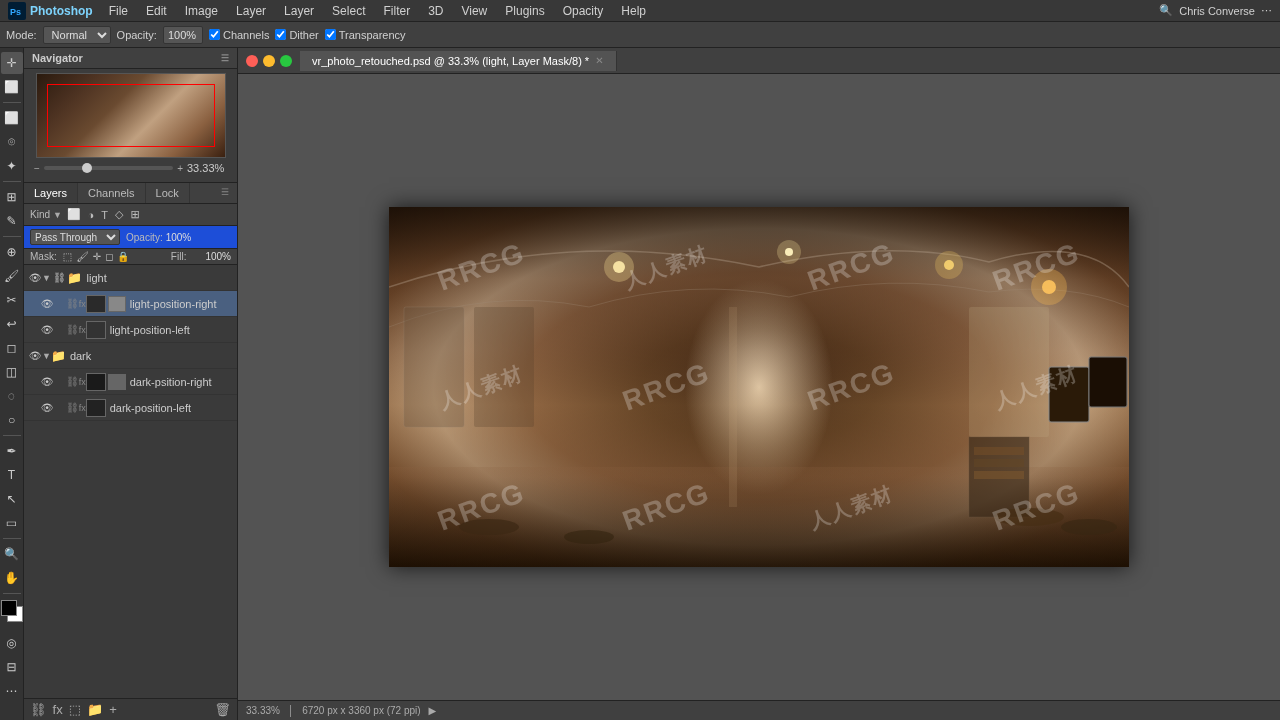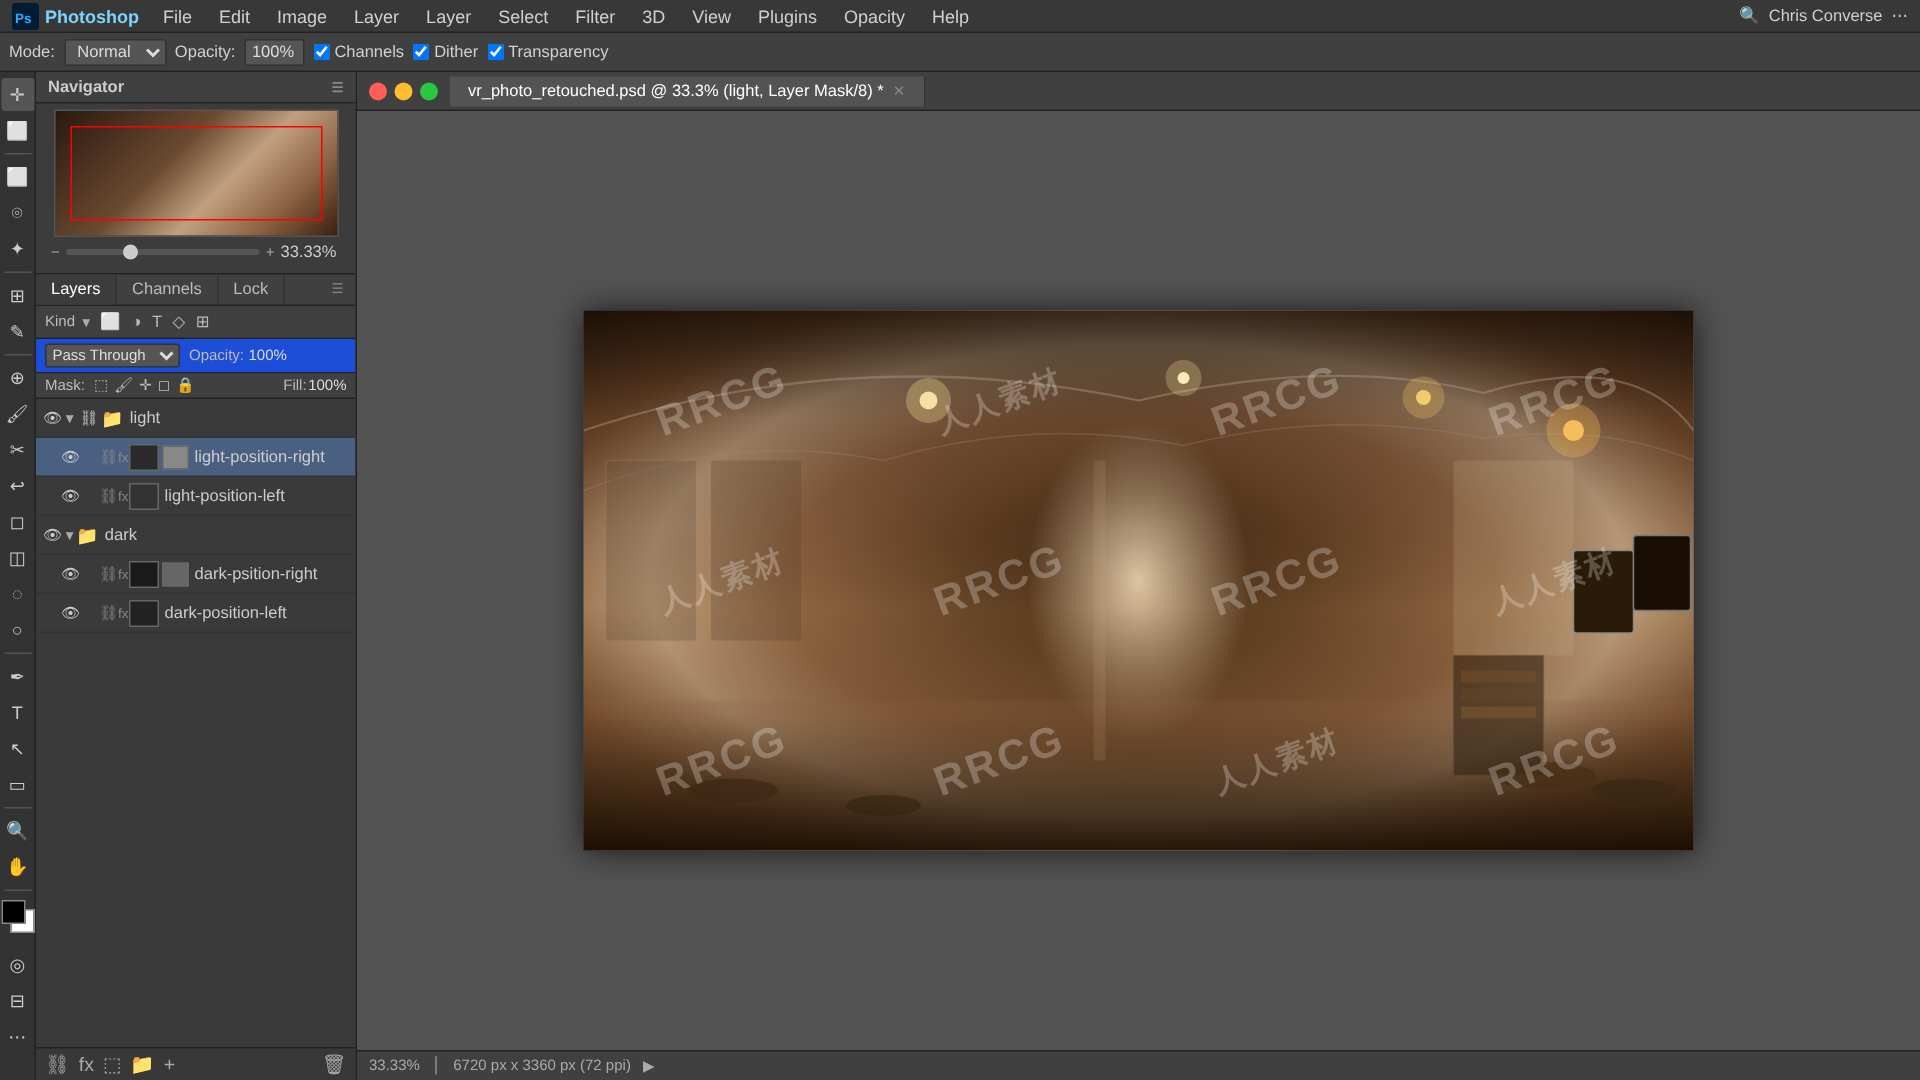--- a/index.html
+++ b/index.html
@@ -112,21 +112,21 @@
     }
     .opacity-row { display: flex; align-items: center; gap: 3px; font-size: 10px; color: #bbb; }
     .opacity-val { color: #ddd; }
 
     #layer-lock {
       display: flex; align-items: center; padding: 2px 6px; gap: 6px;
       background: #404040; border-bottom: 1px solid #222; font-size: 10px;
     }
     .lock-icons { display: flex; gap: 4px; }
     .lock-icon-btn { font-size: 10px; cursor: pointer; color: #bbb; }
-    .fill-row { display: flex; align-items: center; gap: 1px; margin-left: auto; font-size: 10px; color: #bbb; }
+    .fill-row { display: flex; align-items: center; gap: 19px; margin-left: auto; font-size: 10px; color: #bbb; }
 
     #layers-list { flex: 1; overflow-y: auto; background: #3a3a3a; }
     .layer-group, .layer-item {
       display: flex; align-items: center; padding: 2px 4px; height: 26px;
       cursor: pointer; border-bottom: 1px solid #333;
     }
     .layer-item.selected, .layer-group.selected { background: #4a6080; }
     .layer-vis { width: 14px; text-align: center; font-size: 10px; cursor: pointer; color: #888; }
     .layer-vis.visible { color: #ccc; }
     .layer-thumb { width: 20px; height: 18px; background: #555; border: 1px solid #666; }

